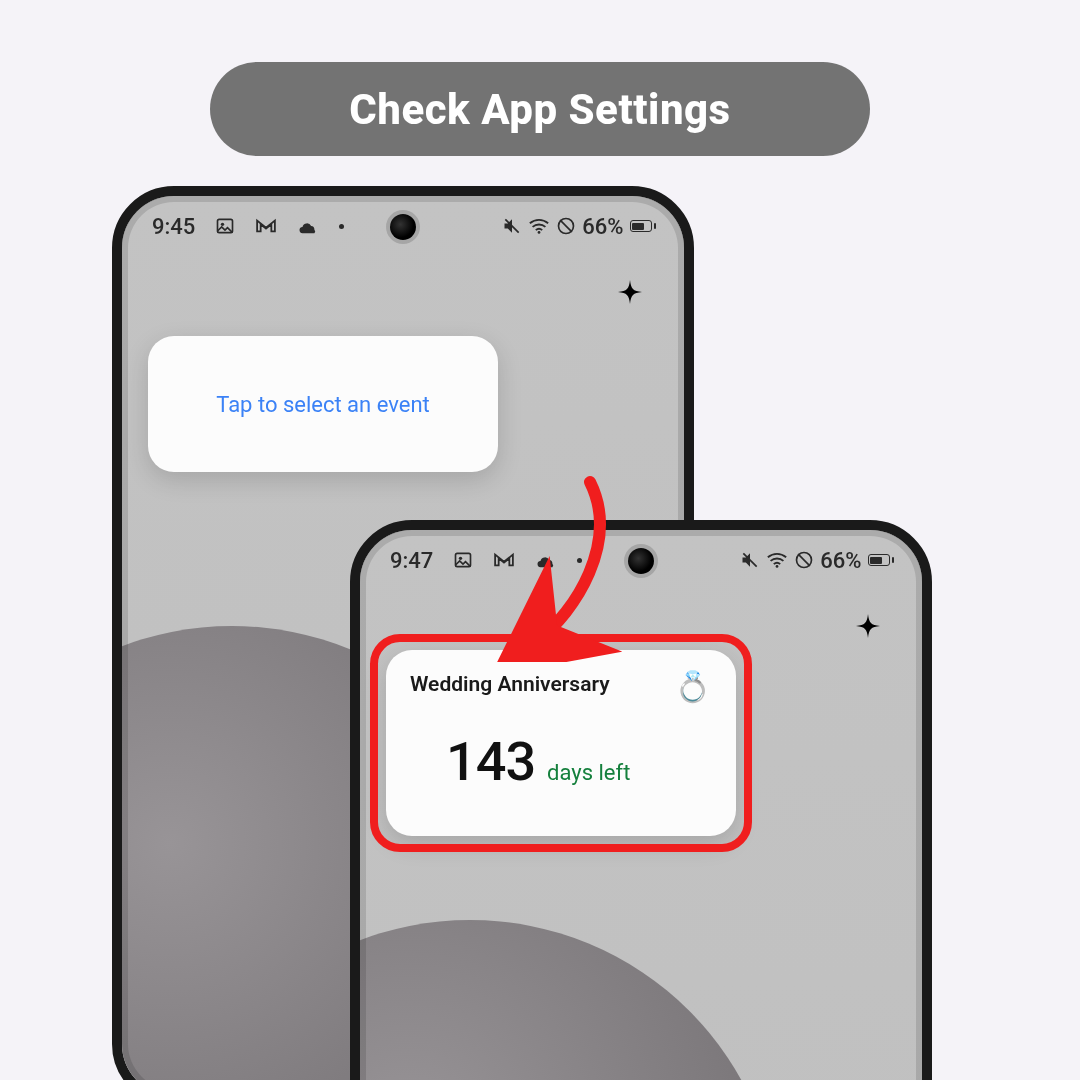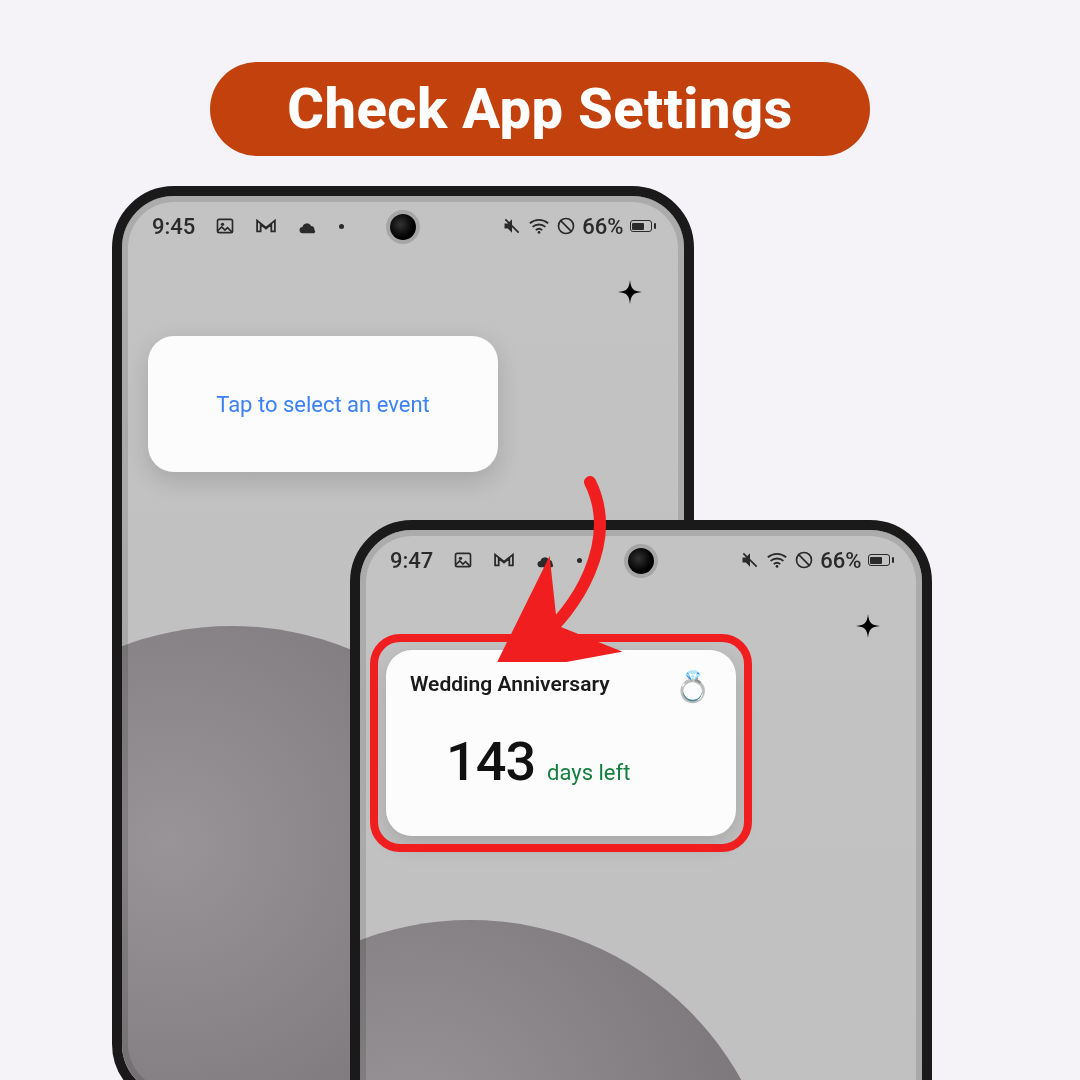--- a/index.html
+++ b/index.html
@@ -13,27 +13,27 @@
   }
 
   
   .header-pill {
     position: absolute;
     top: 62px;
     left: 50%;
     transform: translateX(-50%);
     width: 660px;
     height: 94px;
-    background: #c2410c;
+    background: #737373;
     border-radius: 47px;
     display: flex;
     align-items: center;
     justify-content: center;
     color: #fff;
-    font-size: 56px;
+    font-size: 42px;
     font-weight: 800;
     letter-spacing: 0.5px;
   }
 
   
   .phone {
     position: absolute;
     width: 582px;
     border: 10px solid #1a1a1a;
     border-radius: 62px;

